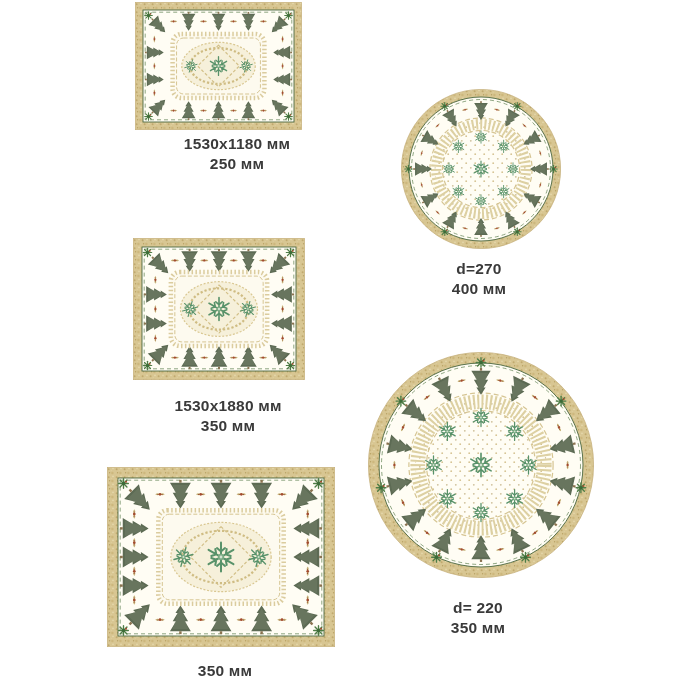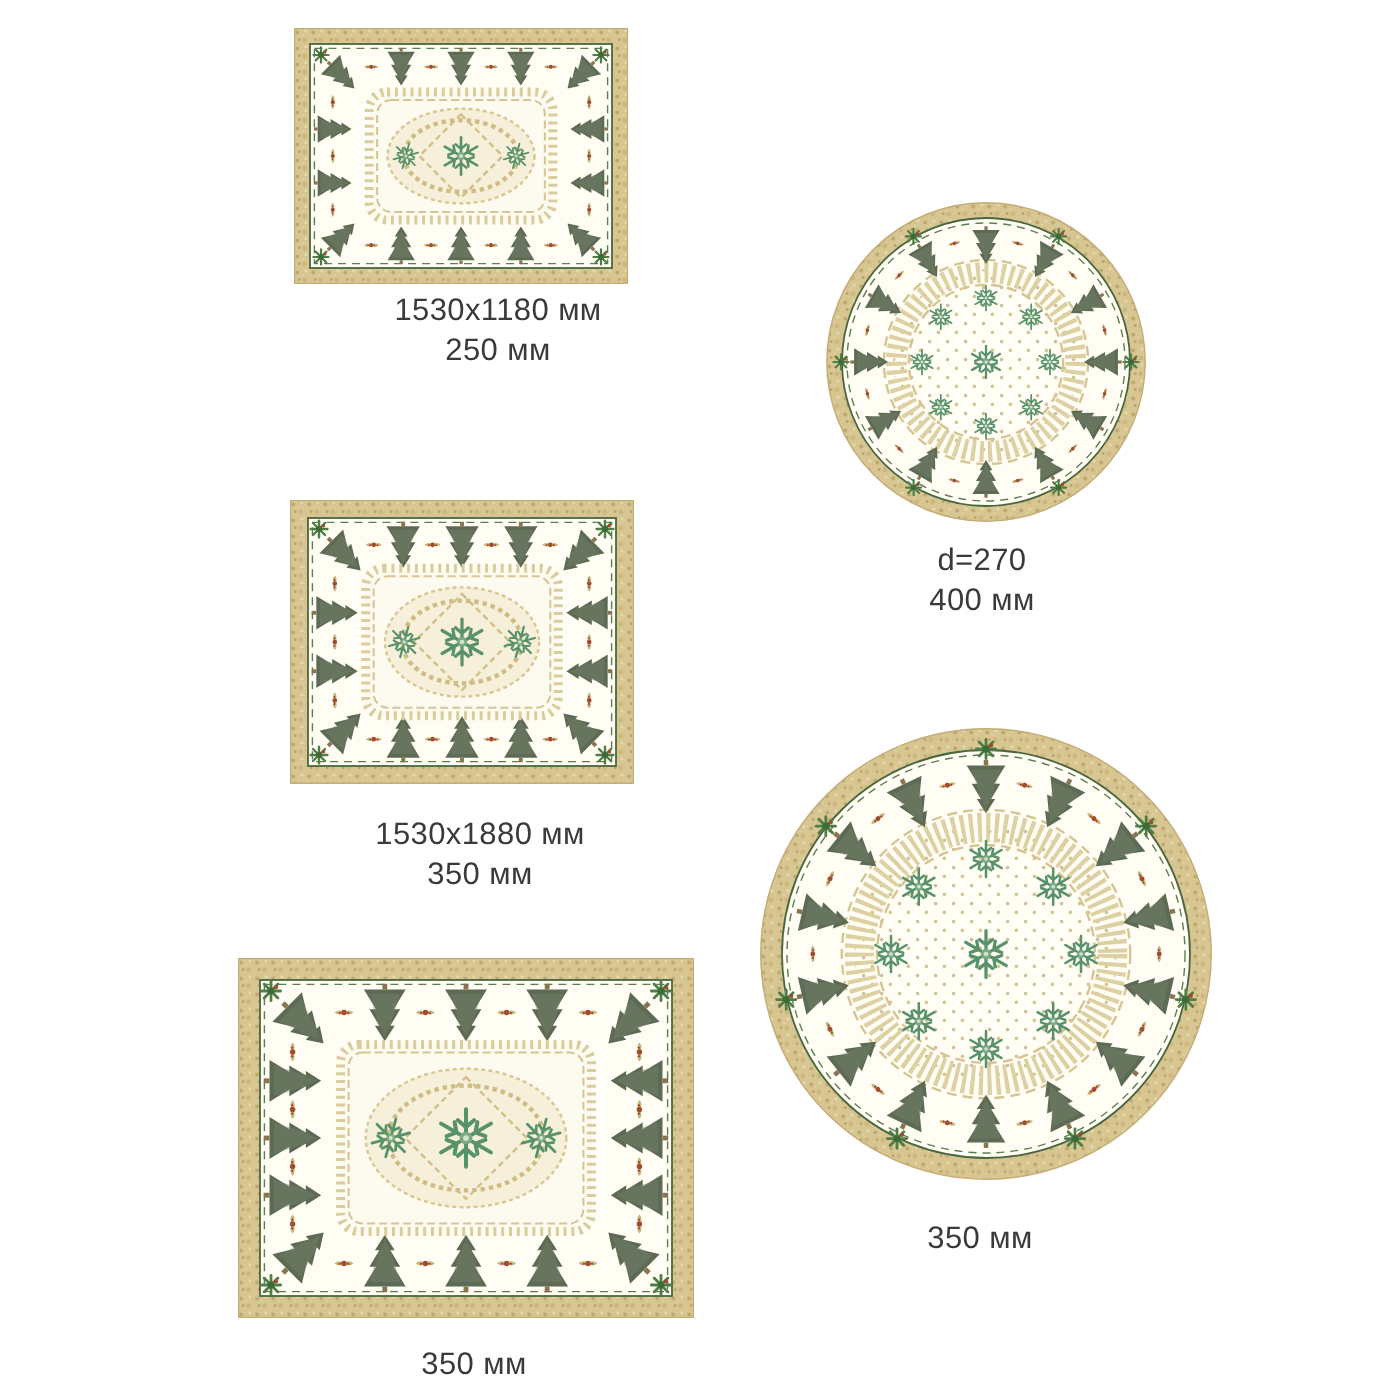--- a/index.html
+++ b/index.html
@@ -1,21 +1,21 @@
 <!DOCTYPE html>
 <html><head>
 <meta charset="utf-8">
 <style>
   html,body{margin:0;padding:0;}
   body{
     width:700px;height:700px;background:#ffffff;position:relative;overflow:hidden;
     font-family:"Liberation Sans",sans-serif;
   }
   .stage{position:absolute;left:0;top:0;width:700px;height:700px;}
-  figure.product{position:absolute;margin:12px;padding:0;}
+  figure.product{position:absolute;margin:0;padding:0;font-weight:bold;}
   figure.product svg{display:block;}
   .caption{
     position:absolute;width:200px;text-align:center;
     color:#3a3a3a;font-size:15.5px;line-height:1.32;letter-spacing:.2px;
   }
   .caption div{white-space:nowrap;}
   .defs-holder{position:absolute;width:0;height:0;overflow:hidden;}
 </style>
 </head>
 <body>
@@ -333,17 +333,18 @@
         <use href="#flake" xlink:href="#flake" transform="translate(146.6 79.4) rotate(0.0) scale(0.9)"></use>
         <use href="#flake" xlink:href="#flake" transform="translate(160.5 113.0) rotate(0.0) scale(0.9)"></use>
         <use href="#flake" xlink:href="#flake" transform="translate(146.6 146.6) rotate(0.0) scale(0.9)"></use>
         <use href="#flake" xlink:href="#flake" transform="translate(113.0 160.5) rotate(0.0) scale(0.9)"></use>
         <use href="#flake" xlink:href="#flake" transform="translate(79.4 146.6) rotate(0.0) scale(0.9)"></use>
         <use href="#flake" xlink:href="#flake" transform="translate(65.5 113.0) rotate(0.0) scale(0.9)"></use>
         <use href="#flake" xlink:href="#flake" transform="translate(79.4 79.4) rotate(0.0) scale(0.9)"></use>
         <use href="#flake" xlink:href="#flake" transform="translate(113.0 113.0) rotate(0.0) scale(1.1700000000000002)"></use>
       </svg>
     <figcaption class="caption" style="left:10px;top:246px">
+      <div>d= 220</div>
       <div>350 мм</div>
     </figcaption>
   </figure>
 
 </div>
 
 </body></html>

